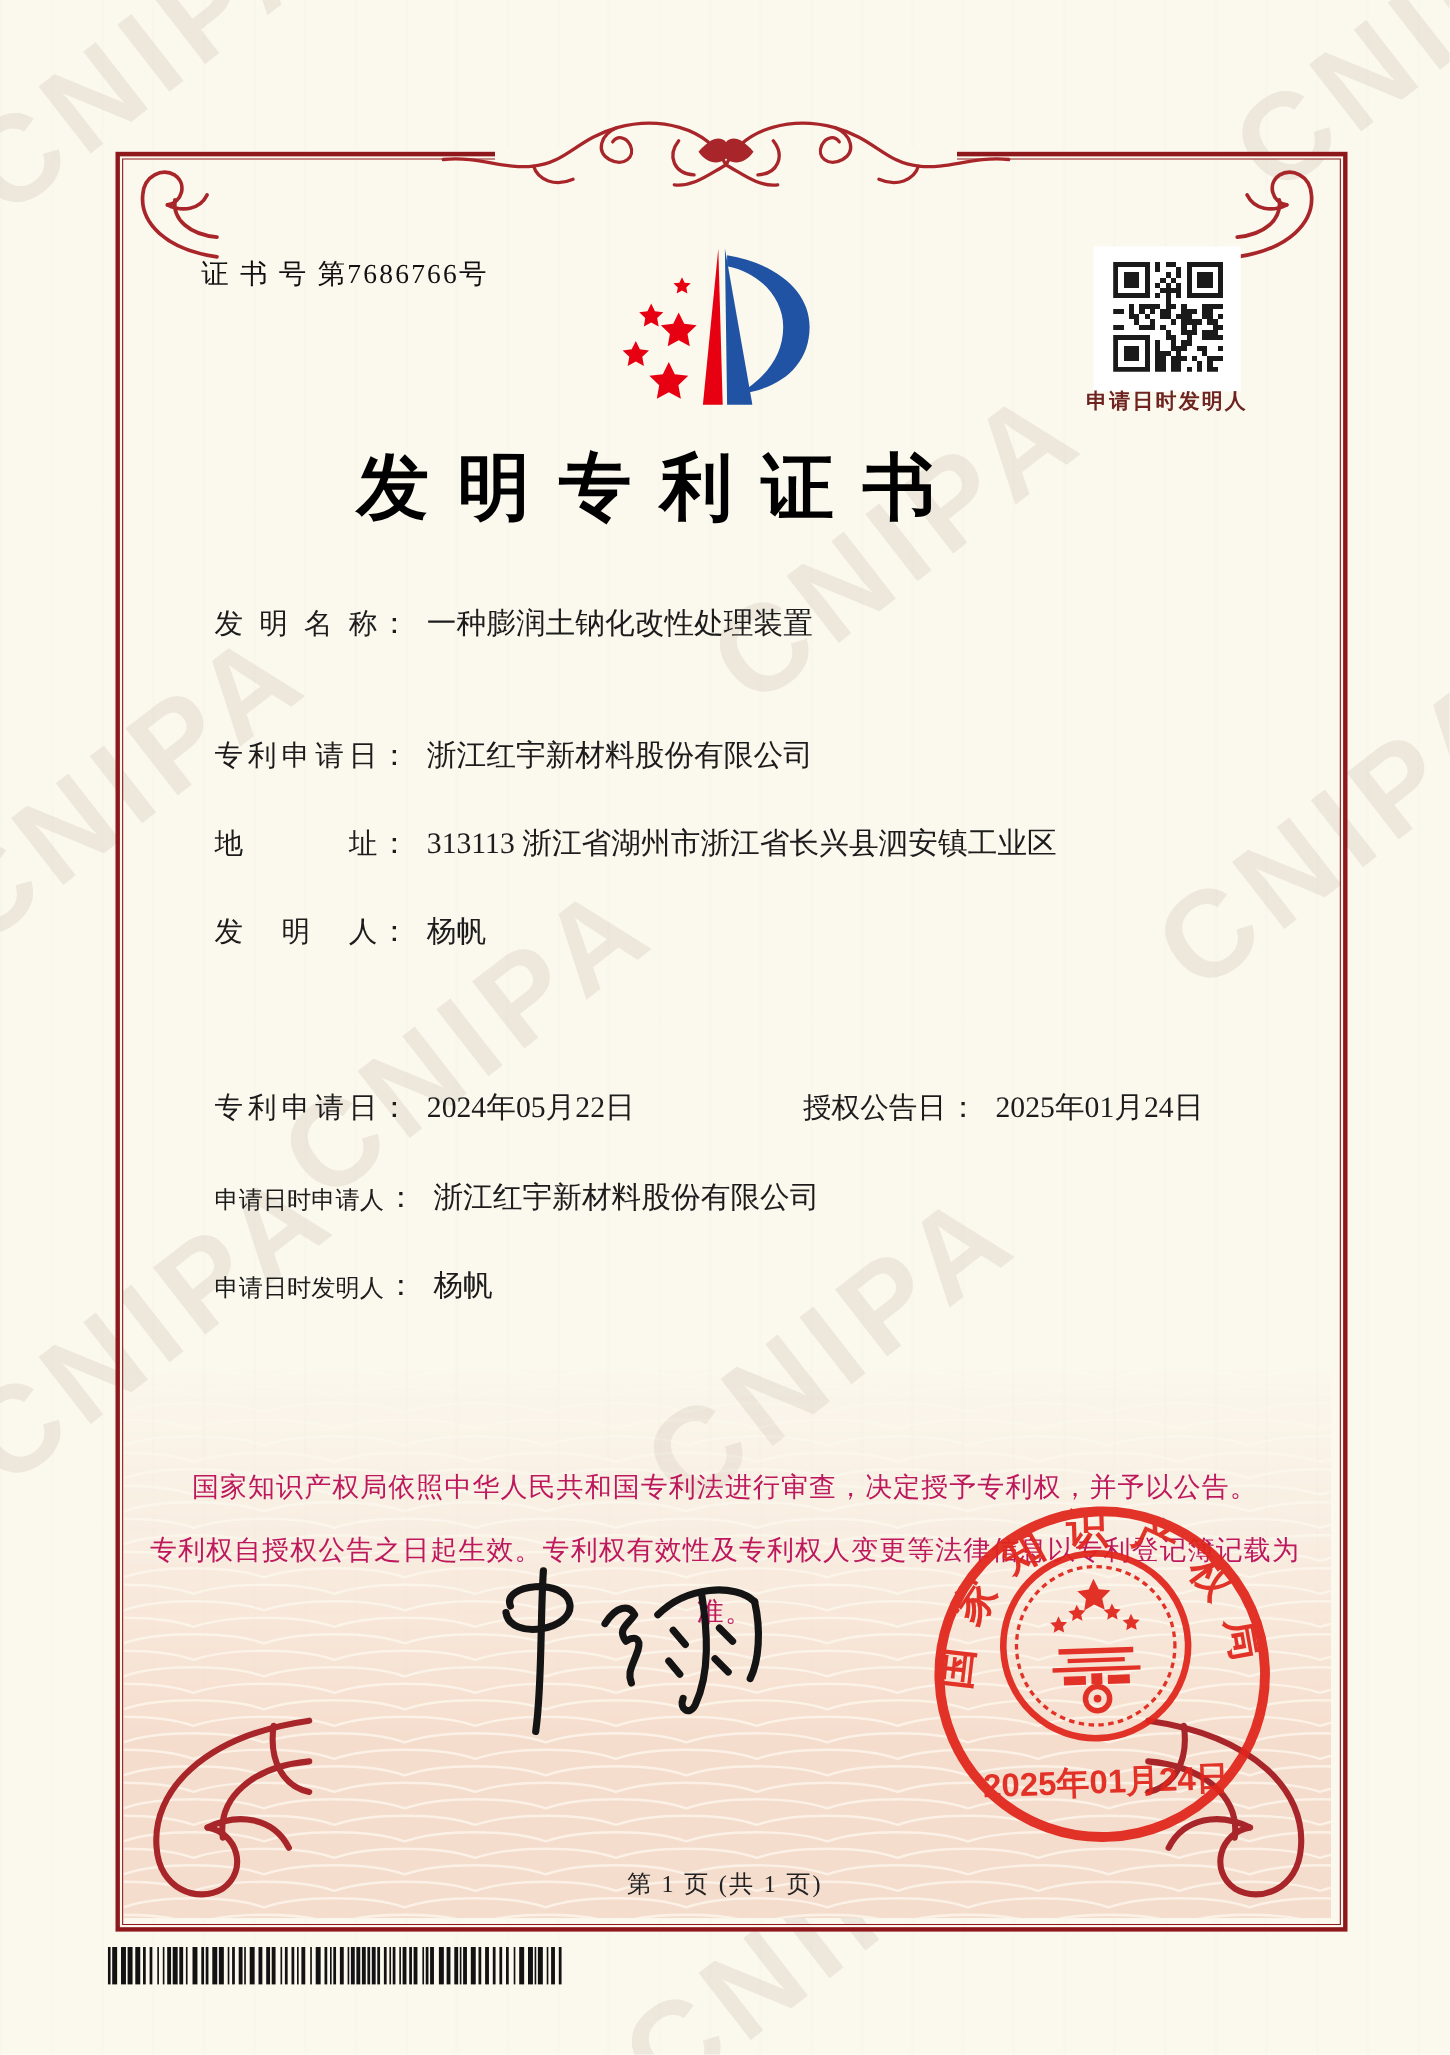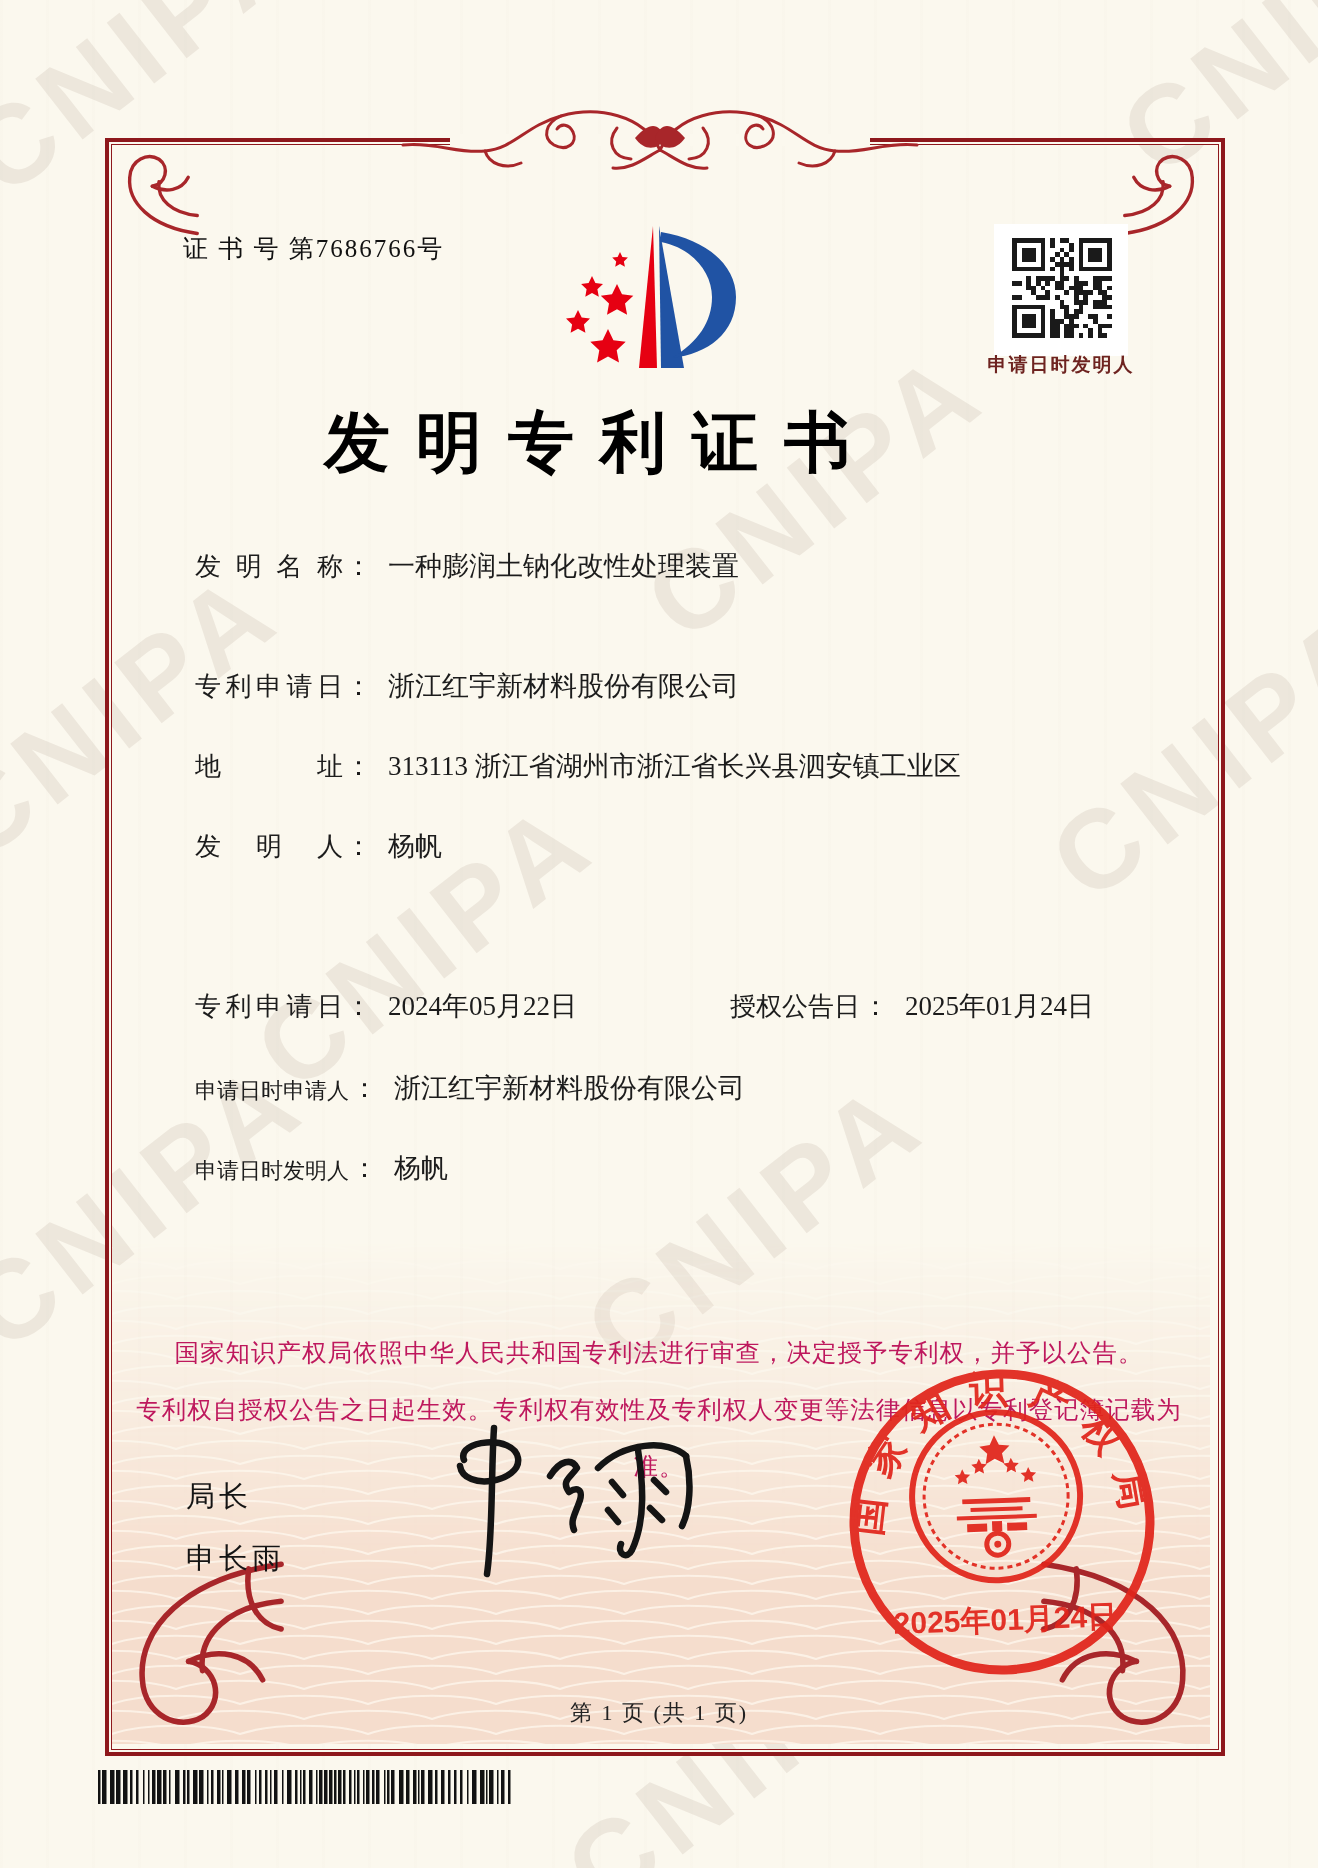--- a/index.html
+++ b/index.html
@@ -441,24 +441,20 @@
   </div>
   <div class="row r7">
     <span class="lab small">申请日时发明人</span><span class="colon">：</span><span class="val">杨帆</span>
   </div>
 
   <div class="statement">
     <p>国家知识产权局依照中华人民共和国专利法进行审查，决定授予专利权，并予以公告。</p>
     <p>专利权自授权公告之日起生效。专利权有效性及专利权人变更等法律信息以专利登记簿记载为准。</p>
   </div>
 
-  <div class="signer">
-    <div>局长</div>
-    <div>申长雨</div>
-  </div>
 
   <svg class="sig" width="310" height="165" viewBox="0 0 310 165">
     <g stroke="#141414" stroke-width="6.5" fill="none" stroke-linecap="round" stroke-linejoin="round">
       <path d="M96,8 C93,52 95,112 89,154"></path>
       <path d="M66,40 C58,20 116,14 120,38 C124,62 66,72 62,46"></path>
       <path d="M152,56 C162,40 174,38 179,48 C172,58 163,61 171,72 C179,67 185,69 182,80 C177,95 172,100 176,110"></path>
       <path d="M200,48 C226,22 270,19 288,36"></path>
       <path d="M240,30 C245,62 248,100 234,130 C229,140 219,134 223,124"></path>
       <path d="M288,36 C294,62 292,90 284,106"></path>
       <path d="M214,62 l11,13"></path>

